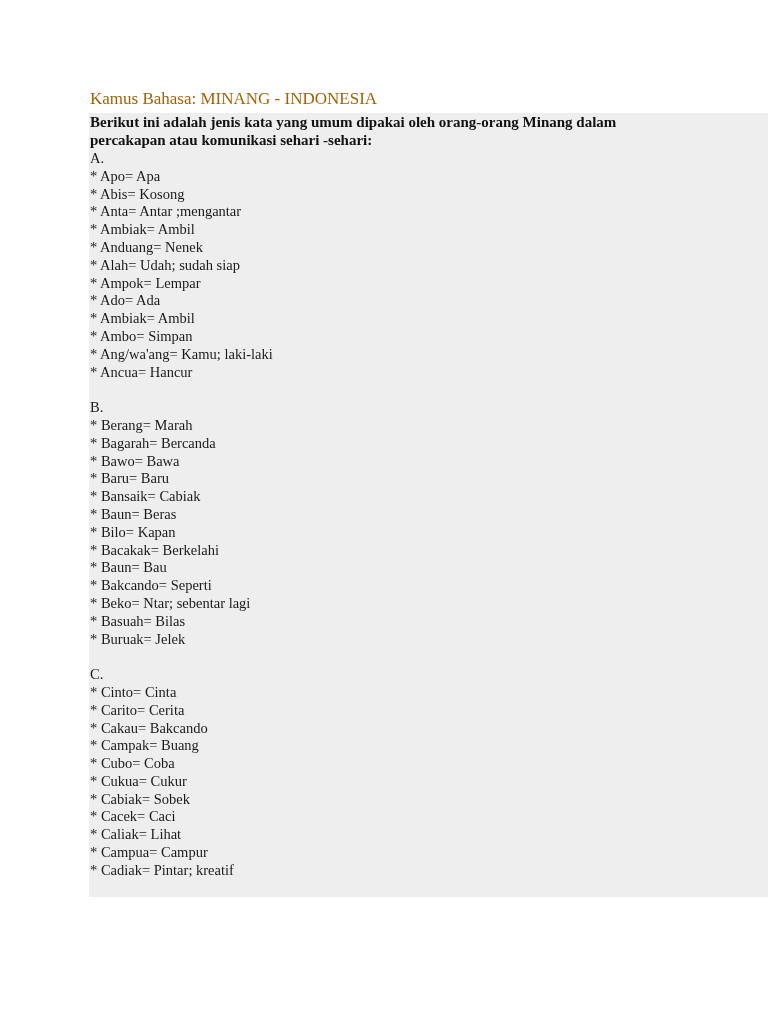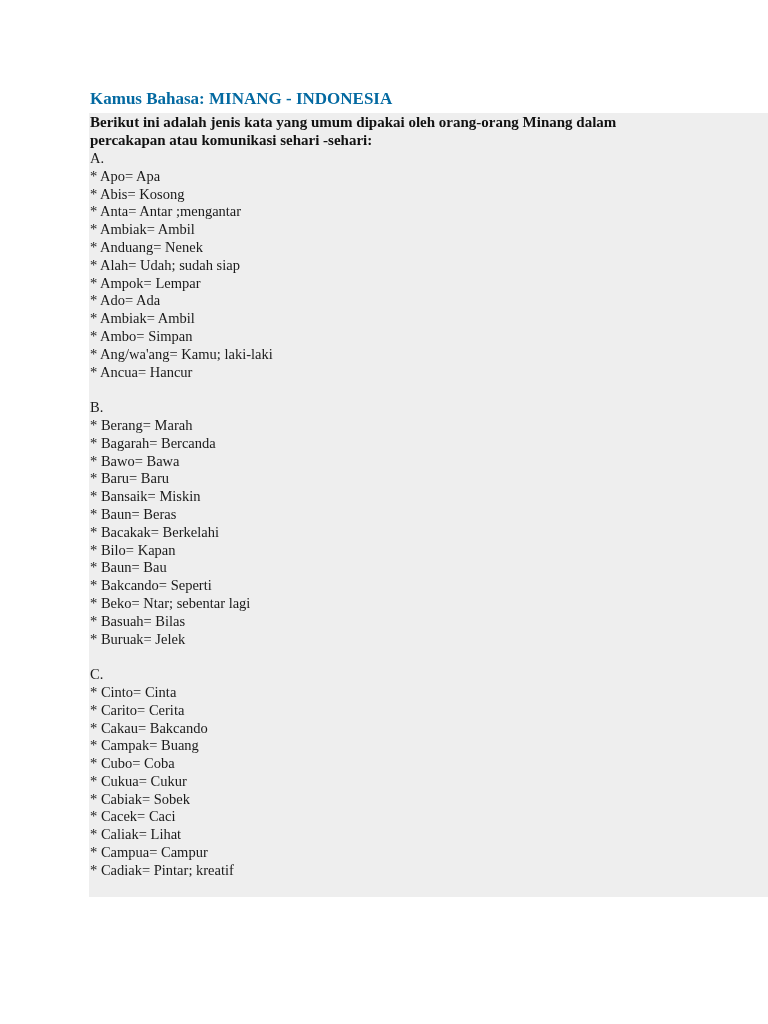--- a/index.html
+++ b/index.html
@@ -14,23 +14,22 @@
       overflow: hidden;
       font-family: "Liberation Serif", "DejaVu Serif", serif;
       color: #1a1a1a;
     }
     .page-title {
       position: absolute;
       left: 90px;
       top: 89px;
       font-size: 17px;
       line-height: 20px;
-      color: #0369a1;
+      color: #a16207;
       white-space: nowrap;
-      font-weight: bold;
     }
     .content-box {
       position: absolute;
       left: 89px;
       top: 113px;
       width: 702px;
       height: 784px;
       background: #eeeeee;
     }
     .intro {
@@ -87,24 +86,24 @@
     <span class="entry"><span>*</span> <span>Ambo= Simpan</span></span>
     <span class="entry"><span>*</span> <span>Ang/wa'ang= Kamu; laki-laki</span></span>
     <span class="entry"><span>*</span> <span>Ancua= Hancur</span></span>
     <span class="spacer"></span>
 
     <span class="section-heading">B.</span>
     <span class="entry"><span>*</span> <span>Berang= Marah</span></span>
     <span class="entry"><span>*</span> <span>Bagarah= Bercanda</span></span>
     <span class="entry"><span>*</span> <span>Bawo= Bawa</span></span>
     <span class="entry"><span>*</span> <span>Baru= Baru</span></span>
-    <span class="entry"><span>*</span> <span>Bansaik= Miskin</span></span>
+    <span class="entry"><span>*</span> <span>Bansaik= Cabiak</span></span>
     <span class="entry"><span>*</span> <span>Baun= Beras</span></span>
+    <span class="entry"><span>*</span> <span>Bilo= Kapan</span></span>
     <span class="entry"><span>*</span> <span>Bacakak= Berkelahi</span></span>
-    <span class="entry"><span>*</span> <span>Bilo= Kapan</span></span>
     <span class="entry"><span>*</span> <span>Baun= Bau</span></span>
     <span class="entry"><span>*</span> <span>Bakcando= Seperti</span></span>
     <span class="entry"><span>*</span> <span>Beko= Ntar; sebentar lagi</span></span>
     <span class="entry"><span>*</span> <span>Basuah= Bilas</span></span>
     <span class="entry"><span>*</span> <span>Buruak= Jelek</span></span>
     <span class="spacer"></span>
 
     <span class="section-heading">C.</span>
     <span class="entry"><span>*</span> <span>Cinto= Cinta</span></span>
     <span class="entry"><span>*</span> <span>Carito= Cerita</span></span>

